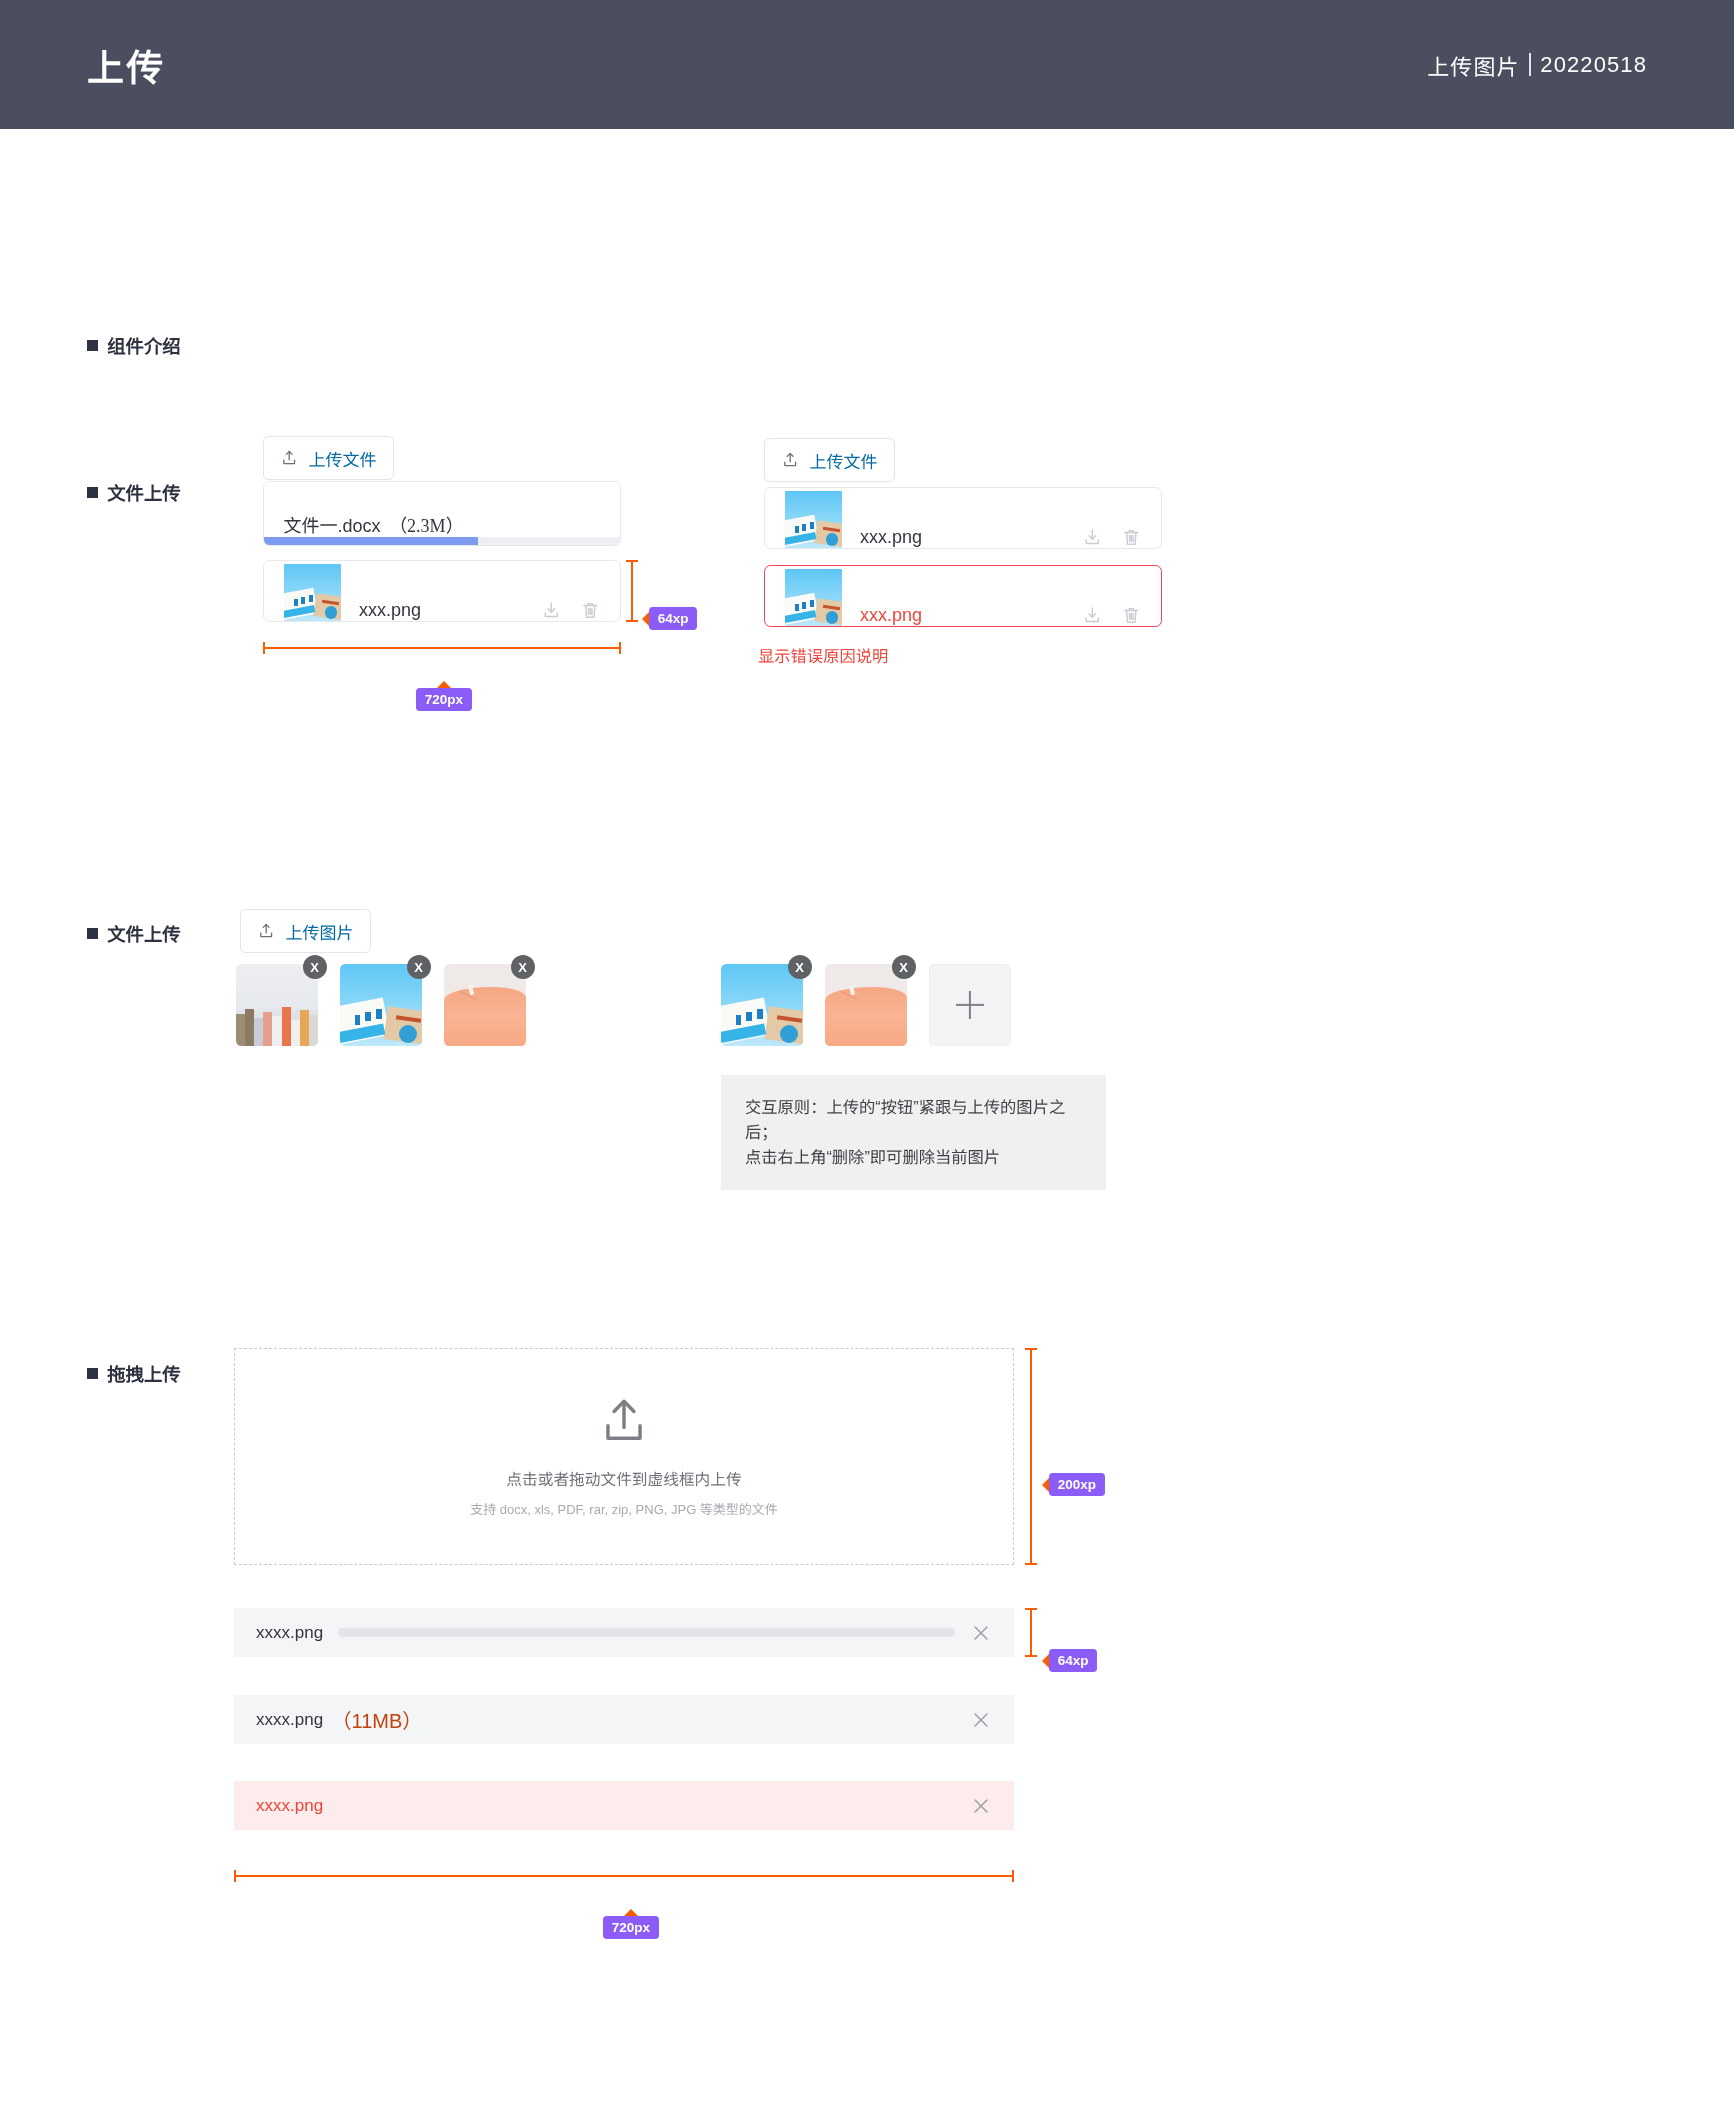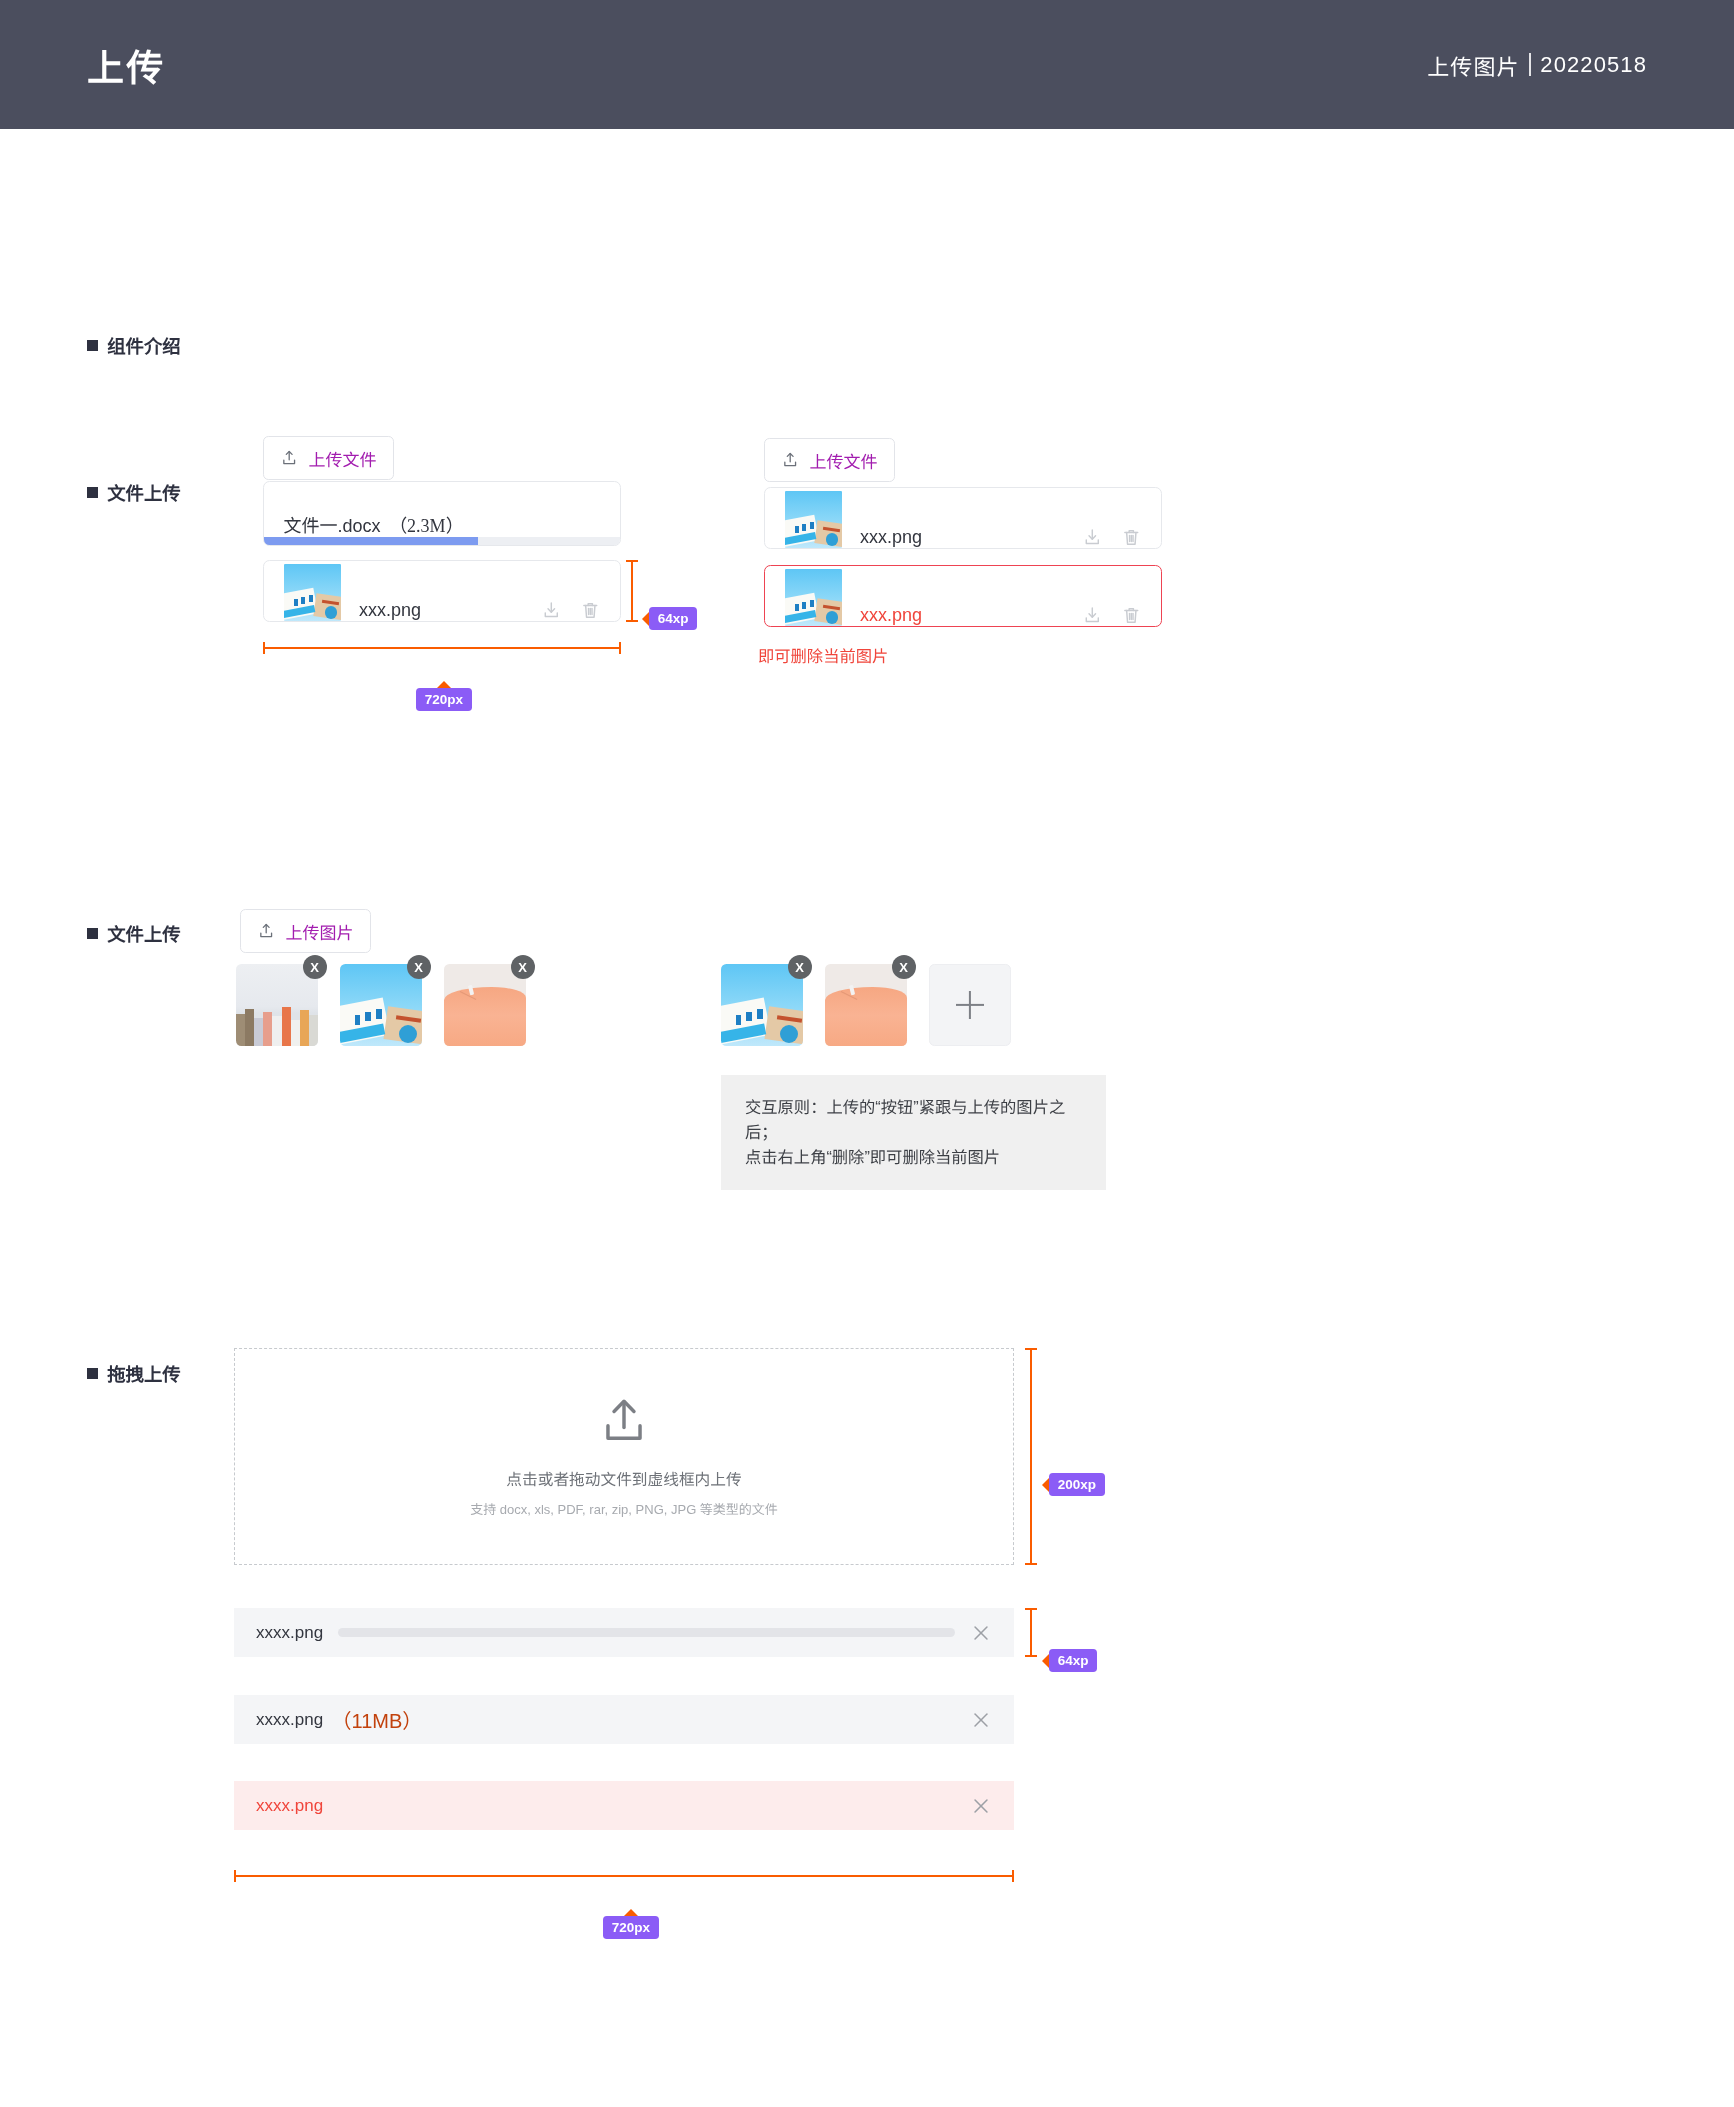--- a/index.html
+++ b/index.html
@@ -68,21 +68,21 @@
   
   .upload-btn {
     display: inline-flex;
     align-items: center;
     gap: 9.8px;
     border: 1.1px solid #E2E4E9;
     border-radius: 5.4px;
     background: #ffffff;
     padding: 8.7px 16.3px;
     font-size: 17px;
-    color: #a21caf;
+    color: #0369a1;
     white-space: nowrap;
   }
   .icon-up {
     width: 18.4px; height: 18.4px;
     display: inline-block;
     flex: none;
   }
 
   
   .file-card {
@@ -520,21 +520,21 @@
             <path d="M9.5 6.5 L9.5 4.4 L14.5 4.4 L14.5 6.5"></path>
           <path d="M6.6 6.5 L7.6 20 L16.4 20 L17.4 6.5"></path>
           <path d="M10 10 L10 17"></path>
             <path d="M12 10 L12 17"></path>
             <path d="M14 10 L14 17"></path>
         </svg>
       </span>
     </div>
   </div>
 
-  <div class="error-hint abs" style="left:758px; top:514px;">即可删除当前图片</div>
+  <div class="error-hint abs" style="left:758px; top:514px;">显示错误原因说明</div>
 
   <div class="abs" style="left:240px; top:780px;">
     <div class="upload-btn">
       <svg class="icon-up" viewBox="0 0 24 24" fill="none" stroke="#6B7079" stroke-width="1.7" stroke-linecap="round" stroke-linejoin="round">
         <path d="M12 3.5 L12 14"></path>
           <path d="M8.2 7 L12 3.2 L15.8 7"></path>
         <path d="M5 14.5 L5 19 L19 19 L19 14.5"></path>
       </svg>
       <span>上传图片</span>
     </div>

